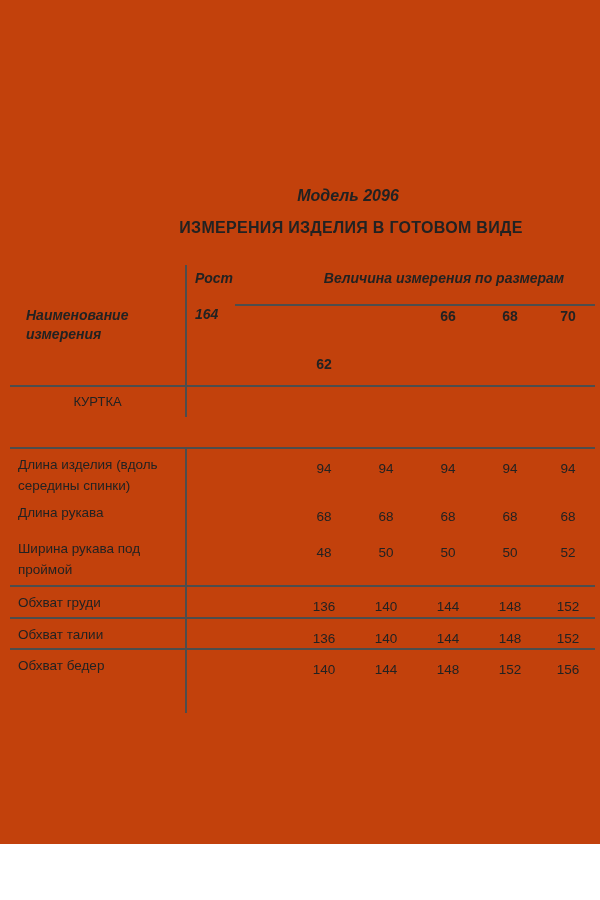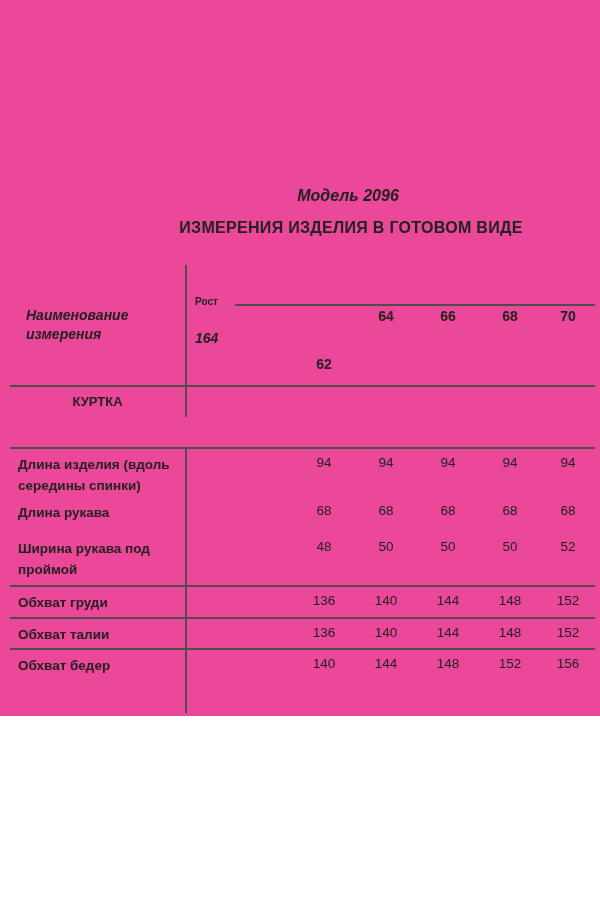--- a/index.html
+++ b/index.html
@@ -1,83 +1,83 @@
 <!DOCTYPE html>
 <html><head>
 <meta charset="utf-8">
 <style>
   * { margin:0; padding:0; box-sizing:border-box; }
   html,body { background:#ffffff; }
   body { font-family:"Liberation Sans", sans-serif; color:#222222; }
 
-  .sheet { position:relative; width:600px; height:716px; background:#ec4899; overflow:hidden; }
+  .sheet { position:relative; width:600px; height:844px; background:#c2410c; overflow:hidden; }
 
   .title {
     position:absolute; top:187px; left:48px; width:600px;
     text-align:center; font-size:16px; font-weight:bold; font-style:italic;
   }
   .subtitle {
     position:absolute; top:219px; left:51px; width:600px;
     text-align:center; font-size:16px; font-weight:bold; letter-spacing:0.3px;
   }
 
   .mtable { position:absolute; left:10px; top:265px; width:585px; }
 
   .row { display:grid; grid-template-columns:177px 106px 62px 62px 62px 62px 1fr; }
   .bt  { border-top:2px solid #4d4d4d; }
-  .c1  { border-right:2px solid #4d4d4d;font-weight:bold; }
+  .c1  { border-right:2px solid #4d4d4d; }
 
   
   .hdr { position:relative; height:120px; grid-template-rows:39px 1fr; }
   .hdr-name {
     grid-row:1/3; grid-column:1;
     display:flex; align-items:center; justify-content:center;
     text-align:left; font-style:italic; font-weight:bold;
     font-size:14px; line-height:19px; padding:0 16px;
   }
   .hdr-rost { grid-row:1/3; grid-column:2; padding:4px 0 0 8px; }
-  .rost-label { display:block; font-weight:bold; font-size:10px; line-height:18px;margin-top:24px; }
+  .rost-label { display:block; font-style:italic; font-weight:bold; font-size:14px; line-height:18px; }
   .rost-value { display:block; font-style:italic; font-weight:bold; font-size:14px; line-height:20px; margin-top:17px; }
   .hdr-vel {
     grid-row:1; grid-column:3/8;
     text-align:center; font-style:italic; font-weight:bold; font-size:14px; padding-top:5px;
   }
   .hdr-size { grid-row:2; text-align:center; font-weight:bold; font-size:14px; padding-top:4px; }
   .s0 { grid-column:3;margin-top:48px; } .s1 { grid-column:4; } .s2 { grid-column:5; }
   .s3 { grid-column:6; } .s4 { grid-column:7; }
   .vel-underline { position:absolute; left:225px; top:39px; width:360px; height:2px; background:#4d4d4d; }
 
   
   .section-row { height:32px; }
   .section-cell { text-align:center; font-size:13px; padding-top:7px; }
 
   
   .rh1 { height:50px;margin-top:30px; } .rh2 { height:36px; } .rh3 { height:52px; }
   .rh4 { height:32px; } .rh5 { height:31px; } .rh6 { height:65px; }
   .c-label { font-size:13.5px; line-height:21px; padding:5px 14px 0 8px; }
-  .c-val   { font-size:13.5px; line-height:16px; padding-top:6px; text-align:center; }
+  .c-val   { font-size:13.5px; line-height:16px; padding-top:12px; text-align:center; }
 </style>
 </head>
 <body>
 
 <div class="sheet">
 
   <div class="title">Модель 2096</div>
   <div class="subtitle">ИЗМЕРЕНИЯ ИЗДЕЛИЯ В ГОТОВОМ ВИДЕ</div>
 
   <div class="mtable">
 
     <div class="row hdr">
       <div class="hdr-name c1">Наименование измерения</div>
       <div class="hdr-rost">
         <span class="rost-label">Рост</span>
         <span class="rost-value">164</span>
       </div>
+      <div class="hdr-vel">Величина измерения по размерам</div>
       <div class="hdr-size s0">62</div>
-      <div class="hdr-size s1">64</div>
       <div class="hdr-size s2">66</div>
       <div class="hdr-size s3">68</div>
       <div class="hdr-size s4">70</div>
       <div class="vel-underline"></div>
     </div>
 
     <div class="row section-row bt">
       <div class="section-cell c1">КУРТКА</div>
     </div>
 

